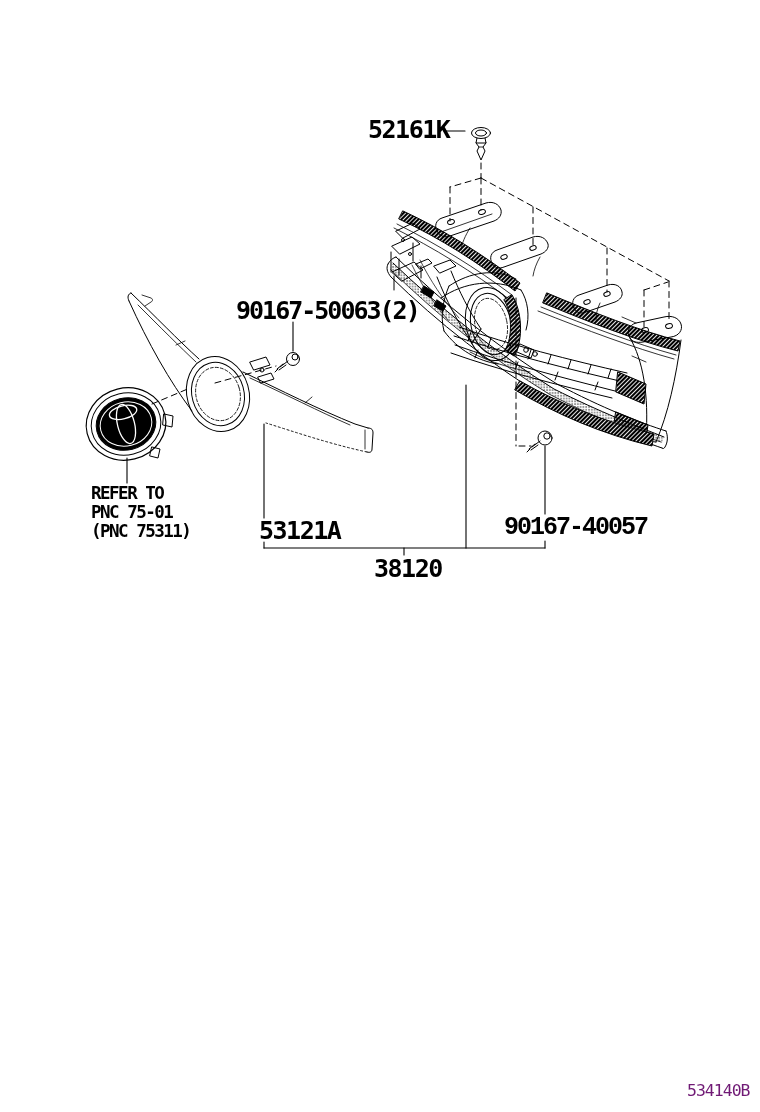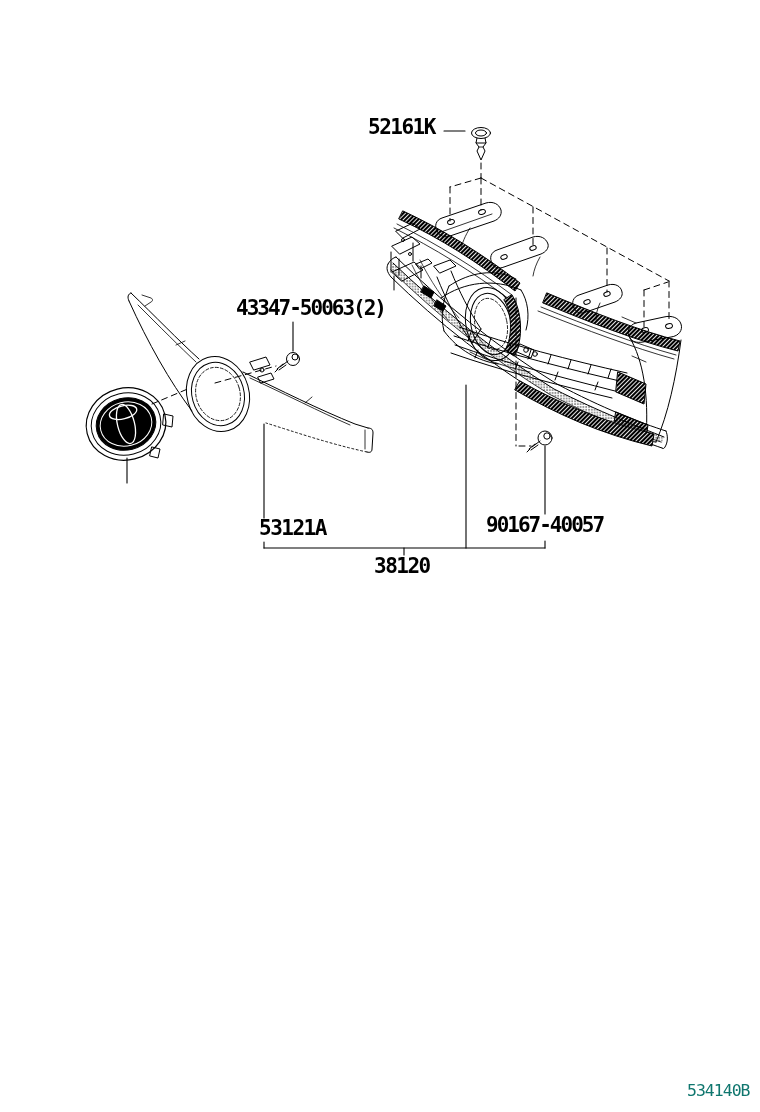--- a/index.html
+++ b/index.html
@@ -3,41 +3,41 @@
 <meta charset="utf-8">
 <style>
   html,body{margin:0;padding:0;background:#e8e8e8;}
   #stage{position:relative;width:760px;height:1112px;background:#ffffff;overflow:hidden;margin:0 auto;}
   #drawing{position:absolute;left:0;top:0;}
   .label{
     position:absolute;
     font-family:"DejaVu Sans Mono","Liberation Mono",monospace;
     font-weight:bold;
     color:#000;
-    font-size:21px;
+    font-size:25px;
     letter-spacing:-1.5px;
     line-height:1;
     white-space:nowrap;
   }
   .label.wide{letter-spacing:-2px;}
   .note{
     position:absolute;
     font-family:"DejaVu Sans Mono","Liberation Mono",monospace;
     font-weight:bold;
     color:#000;
     font-size:17.5px;
     letter-spacing:-1.5px;
     line-height:19px;
     white-space:nowrap;
   }
   .figcode{
     position:absolute;
     font-family:"DejaVu Sans Mono","Liberation Mono",monospace;
     font-weight:normal;
-    color:#0f766e;
+    color:#701a75;
     font-size:16.5px;
     letter-spacing:-1px;
     line-height:1;
     white-space:nowrap;
   }
 </style>
 </head>
 <body>
 
 <div id="stage">
@@ -251,24 +251,29 @@
         <line x1="545" y1="446" x2="545" y2="514"></line>
         <line x1="545" y1="541" x2="545" y2="548"></line>
         <line x1="264" y1="548" x2="545" y2="548"></line>
         <line x1="404" y1="548" x2="404" y2="555"></line>
       </g>
     </g>
   </svg>
 
   <div class="label" style="left:368px;top:117px;">52161K</div>
 
-  <div class="label wide" style="left:236px;top:298px;">43347-50063(2)</div>
-
+  <div class="label wide" style="left:236px;top:298px;">90167-50063(2)</div>
+
+  <div class="note" style="left:91px;top:484px;">
+    <div>REFER TO</div>
+    <div>PNC 75-01</div>
+    <div>(PNC 75311)</div>
+  </div>
 
   <div class="label" style="left:235px;top:518px;margin-left:24px;">53121A</div>
 
-  <div class="label wide" style="left:486px;top:515px;">90167-40057</div>
+  <div class="label wide" style="left:504px;top:515px;font-family:Liberation Mono, monospace;">90167-40057</div>
 
   <div class="label" style="left:374px;top:556px;">38120</div>
 
   <div class="figcode" style="left:687px;top:1083px;">534140B</div>
 
 </div>
 
 </body></html>

